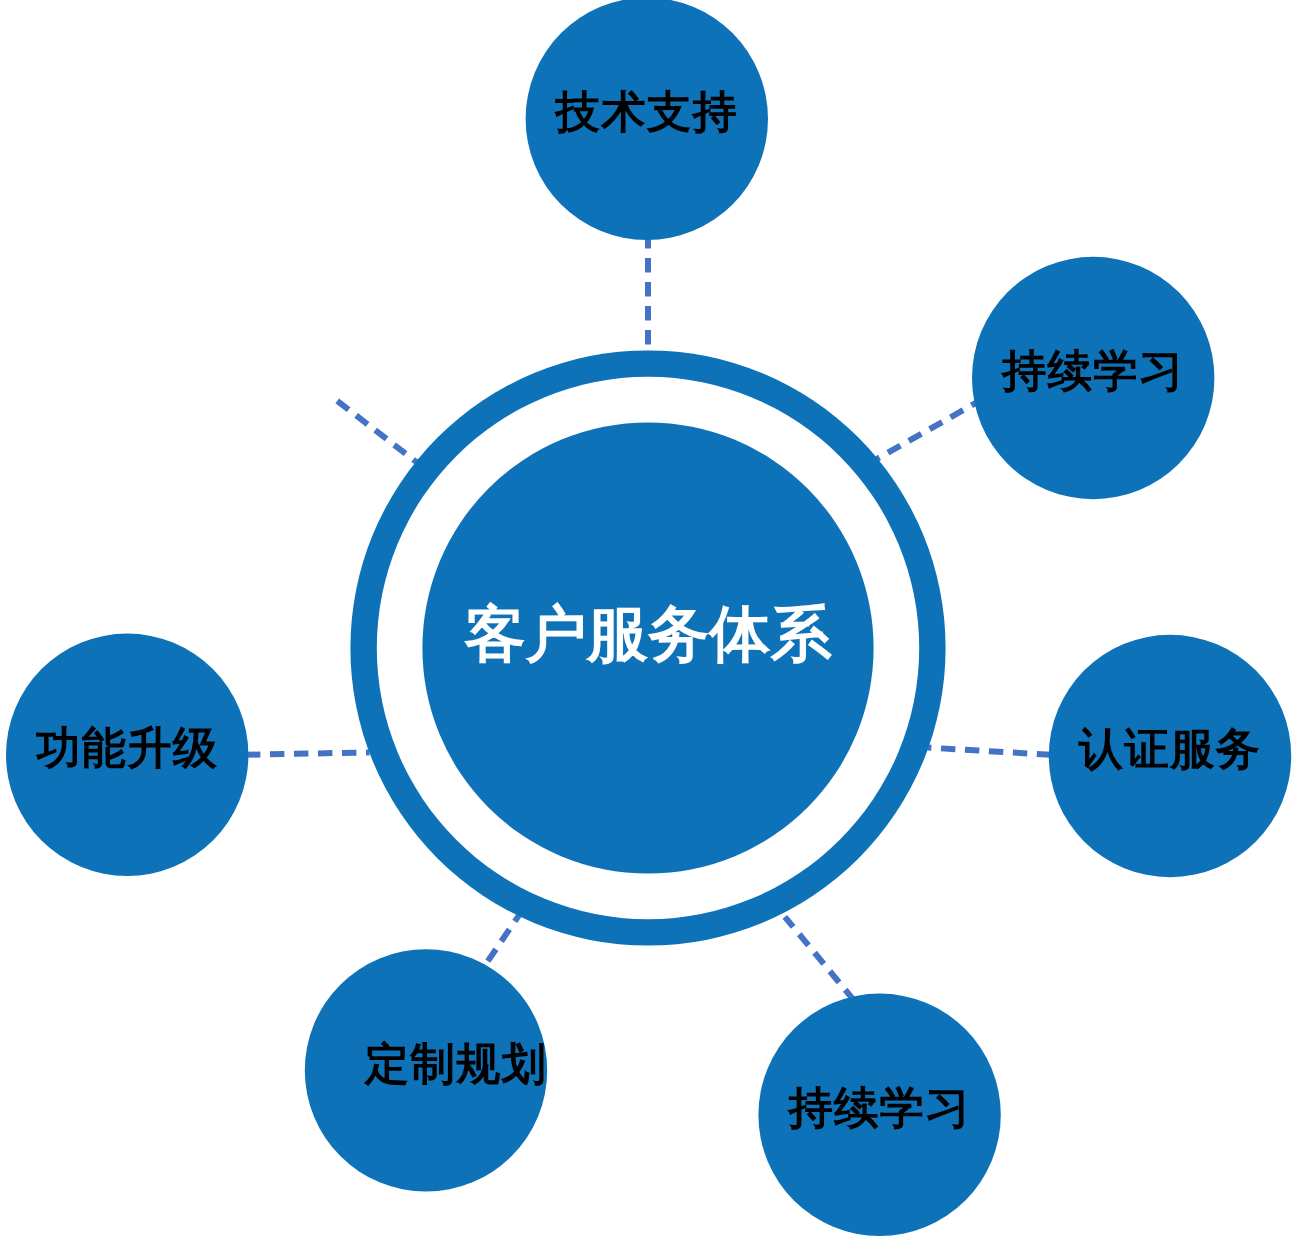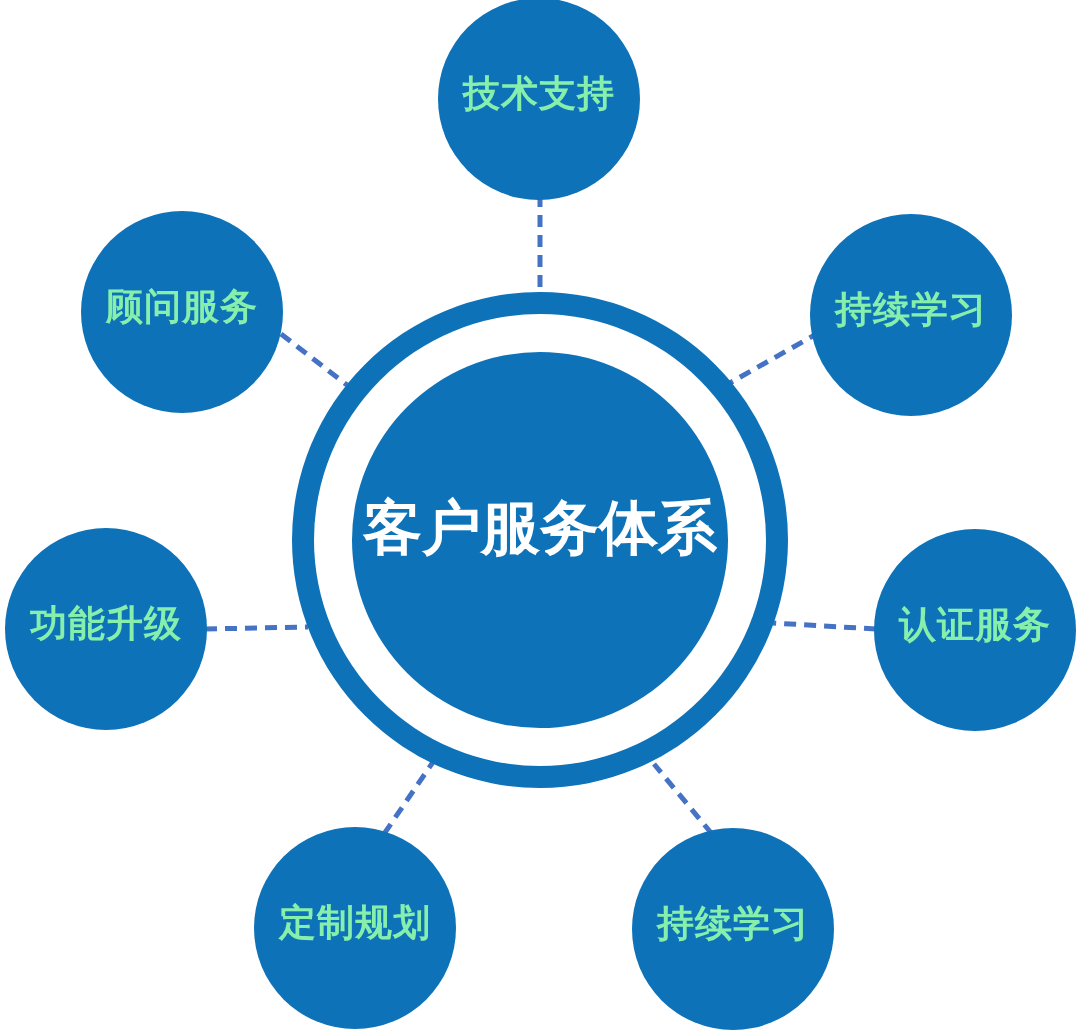--- a/index.html
+++ b/index.html
@@ -28,33 +28,33 @@
     background: #0d72b8;
     display: flex;
     align-items: center;
     justify-content: center;
   }
   .sat {
     width: 202px;
     height: 202px;
   }
   .sat .label {
-    color: #86efac;
+    color: #000000;
     font-size: 37px;
     font-weight: 800;
     letter-spacing: 1px;
     white-space: nowrap;
     transform: translateY(-5px);
     text-align: center;
   }
   .sat-top            { left: 438px; top: -2px;  }
   .sat-top-right      { left: 810px; top: 214px; }
   .sat-right          { left: 874px; top: 529px; }
   .sat-bottom-right   { left: 632px; top: 828px; }
-  .sat-bottom-left    { left: 254px; top: 827px; }
+  .sat-bottom-left    { left: 254px; top: 791px; justify-content: flex-end; }
   .sat-left           { left: 5px;   top: 528px; }
   .sat-top-left       { left: 81px;  top: 211px; }
 
   .hub {
     left: 292px; top: 292px;
     width: 496px; height: 496px;
   }
   .hub-white-ring {
     width: 452px; height: 452px;
     border-radius: 50%;
@@ -66,21 +66,21 @@
   .hub-inner {
     width: 376px; height: 376px;
     border-radius: 50%;
     background: #0d72b8;
     display: flex;
     align-items: center;
     justify-content: center;
   }
   .hub-label {
     color: #ffffff;
-    font-size: 59px;
+    font-size: 51px;
     font-weight: 800;
     letter-spacing: 0px;
     white-space: nowrap;
     transform: translateY(-11px);
     text-align: left;
     font-family: Liberation Mono, monospace;
   }
 </style>
 </head>
 <body>
@@ -122,17 +122,14 @@
   </div>
 
   <div class="circle sat sat-bottom-left">
     <span class="label">定制规划</span>
   </div>
 
   <div class="circle sat sat-left">
     <span class="label">功能升级</span>
   </div>
 
-  <div class="circle sat sat-top-left">
-    <span class="label">顾问服务</span>
-  </div>
 
 </div>
 
 </body></html>

